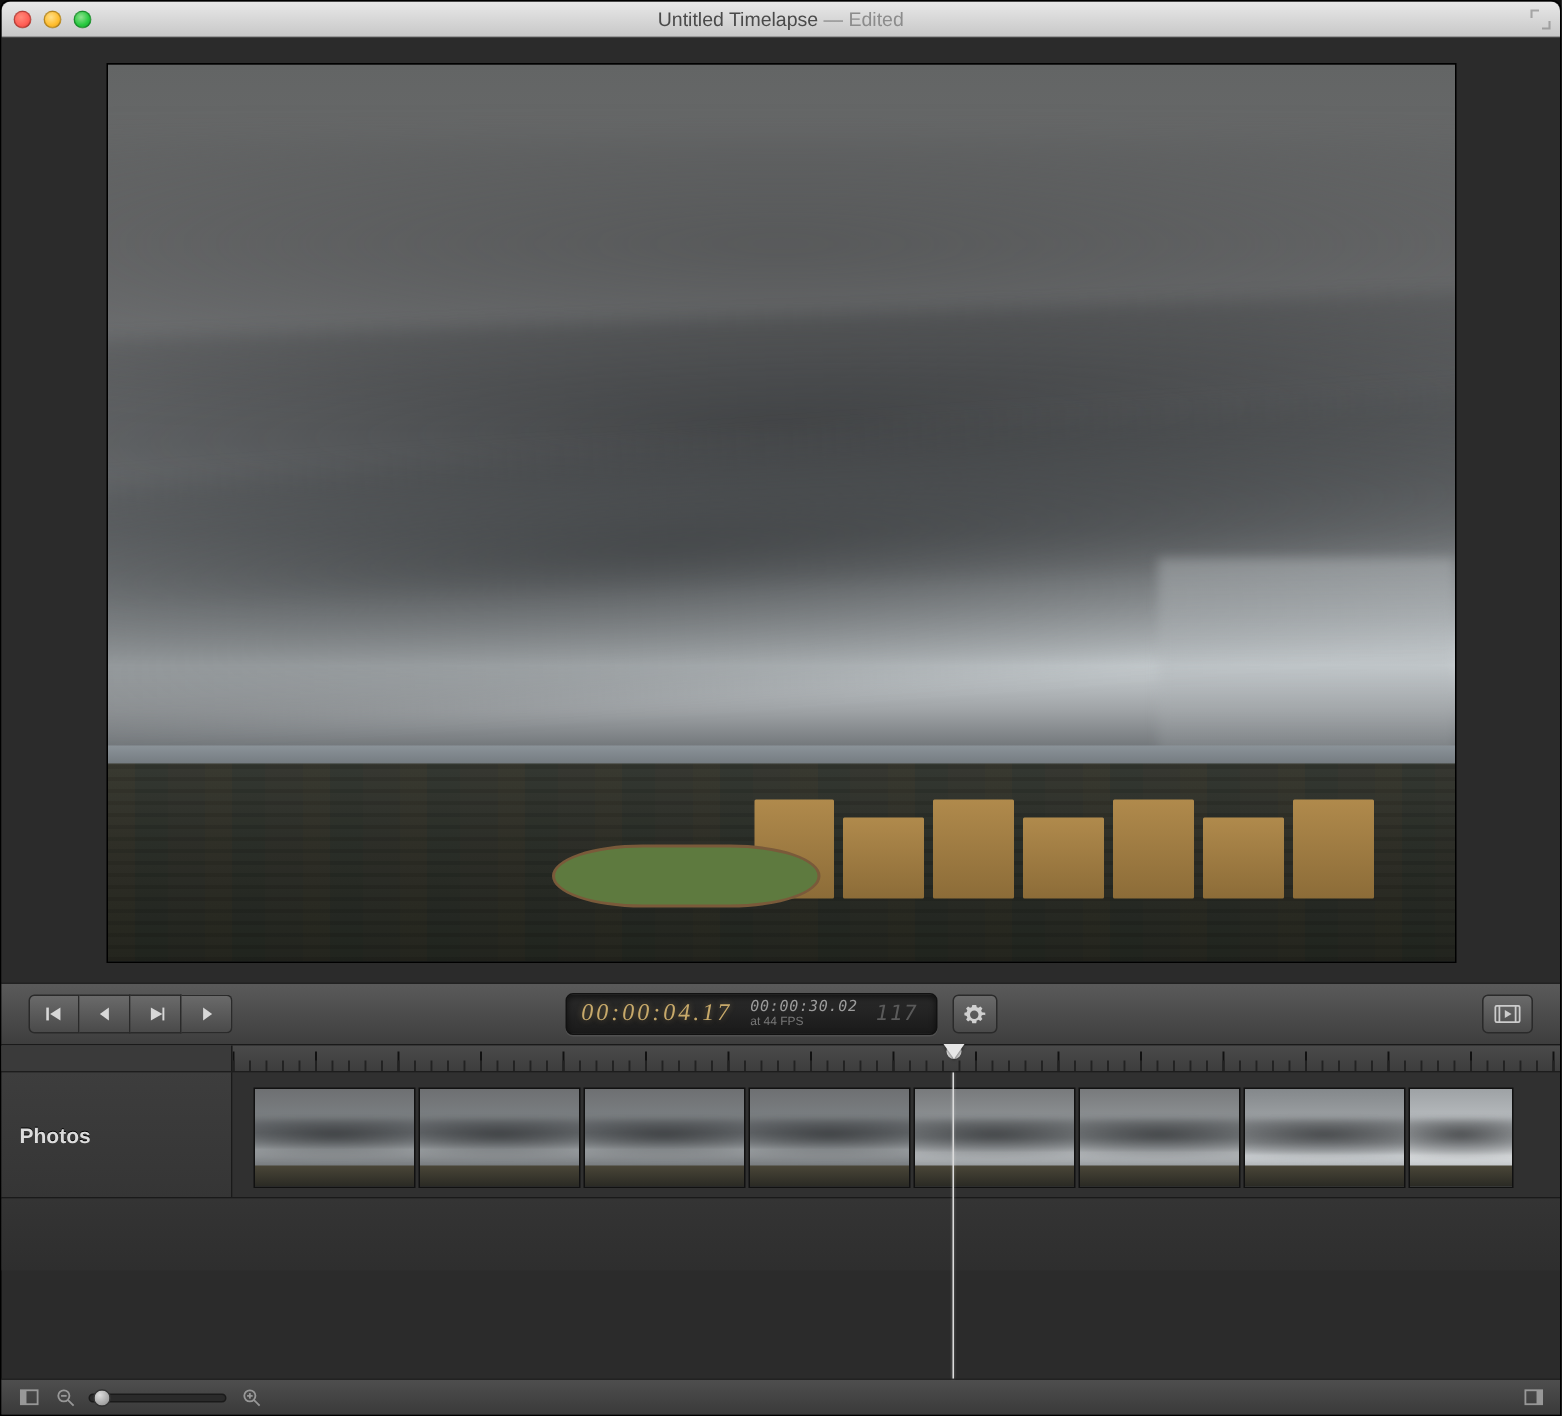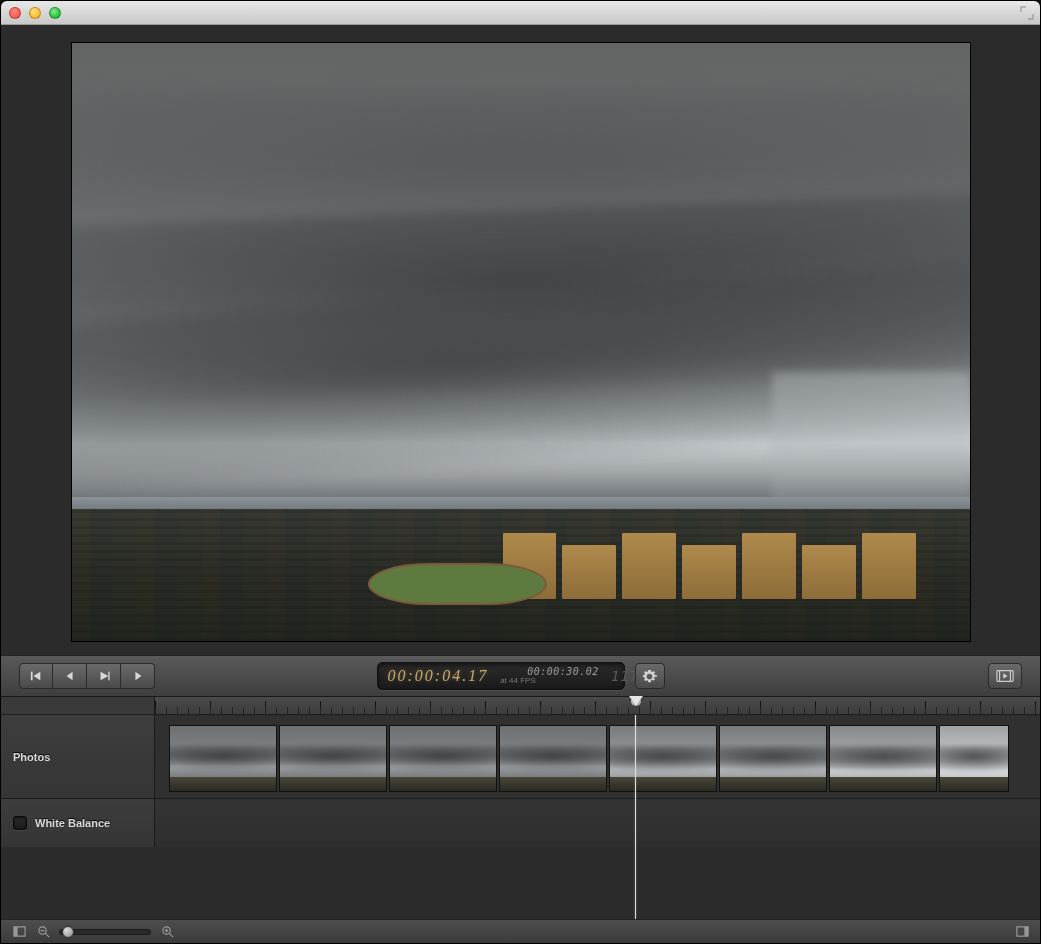--- a/index.html
+++ b/index.html
@@ -40,42 +40,42 @@
   .btn-group{display:flex;}
   .tbtn{width:34px;height:26px;background:linear-gradient(#6a6a6a,#4a4a4a);border:1px solid #2a2a2a;display:flex;align-items:center;justify-content:center;color:#ddd;cursor:pointer;}
   .tbtn:first-child{border-radius:4px 0 0 4px;}
   .tbtn:last-child{border-radius:0 4px 4px 0;}
   .tbtn + .tbtn{border-left:none;}
   .tbtn svg{width:12px;height:12px;fill:#d8d8d8;}
   .transport-center{position:absolute;left:50%;transform:translateX(-50%);display:flex;align-items:center;gap:10px;}
   .timecode{height:28px;width:248px;background:linear-gradient(#2b2b2b,#1a1a1a);border:1px solid #111;border-radius:5px;display:flex;align-items:center;padding:0 10px;gap:12px;box-shadow:inset 0 2px 4px rgba(0,0,0,.6),0 1px 0 rgba(255,255,255,.08);}
   .tc-main{font-family:Liberation Serif, serif;font-size:16px;letter-spacing:2px;color:#c7a96a;font-style:italic;text-shadow:0 0 4px rgba(199,169,106,.4);}
   .tc-side{display:flex;flex-direction:column;line-height:1;color:#8a8a8a;}
-  .tc-dur{font-family:monospace;font-size:10px;color:#9c9c9c;font-style:italic;letter-spacing:.5px;margin-left:27px;}
+  .tc-dur{font-family:monospace;font-size:10px;color:#9c9c9c;font-style:italic;letter-spacing:.5px;}
   .tc-fps{font-size:8px;color:#777;}
   .tc-frames{font-family:monospace;font-size:14px;color:#5a5a5a;font-style:italic;letter-spacing:1px;}
   .gear-btn{width:30px;height:26px;background:linear-gradient(#6a6a6a,#4a4a4a);border:1px solid #2a2a2a;border-radius:4px;display:flex;align-items:center;justify-content:center;cursor:pointer;}
   .gear-btn svg{width:15px;height:15px;fill:#d0d0d0;}
   .right-btns{margin-left:auto;}
   .export-btn{width:34px;height:26px;background:linear-gradient(#6a6a6a,#4a4a4a);border:1px solid #2a2a2a;border-radius:4px;display:flex;align-items:center;justify-content:center;cursor:pointer;}
   .export-btn svg{width:18px;height:14px;fill:none;stroke:#ccc;stroke-width:1.3;}
   
   .ruler{height:18px;background:linear-gradient(#4a4a4a,#3d3d3d);border-bottom:1px solid #1d1d1d;display:flex;position:relative;}
   .ruler-gutter{width:154px;flex-shrink:0;background:#3a3a3a;border-right:1px solid #1a1a1a;}
   .ruler-ticks{flex:1;position:relative;background-image:
      repeating-linear-gradient(90deg,#222 0 1px,transparent 1px 11px),
      repeating-linear-gradient(90deg,#111 0 1px,transparent 1px 55px);
      background-position:0 10px,0 4px;background-size:11px 8px,55px 14px;background-repeat:repeat-x;}
   .playhead{position:absolute;left:474px;top:-1px;width:14px;height:16px;z-index:5;pointer-events:none;}
   .playhead-marker{width:0;height:0;border-left:7px solid transparent;border-right:7px solid transparent;border-top:10px solid #e6e6e6;filter:drop-shadow(0 1px 1px rgba(0,0,0,.5));}
   .playhead-ball{position:absolute;top:0;left:2px;width:10px;height:10px;border-radius:50%;background:radial-gradient(circle at 35% 30%,#fff,#c8c8c8);}
   
   .tracks{flex:1;display:flex;flex-direction:column;min-height:0;position:relative;}
   .track{display:flex;border-bottom:1px solid #1a1a1a;}
-  .track-label{width:154px;flex-shrink:0;background:linear-gradient(#3d3d3d,#353535);border-right:1px solid #1a1a1a;display:flex;align-items:center;padding:0 12px;font-size:11px;color:#dcdcdc;font-weight:bold;text-shadow:0 -1px 0 #000;}
+  .track-label{width:154px;flex-shrink:0;background:linear-gradient(#3d3d3d,#353535);border-right:1px solid #1a1a1a;display:flex;align-items:center;padding:0 12px;font-size:14px;color:#dcdcdc;font-weight:bold;text-shadow:0 -1px 0 #000;}
   .track-content{flex:1;position:relative;background:#2c2c2c;overflow:hidden;}
   .track.photos{height:84px;}
   .track.effect{height:48px;}
   .track.photos .track-content{background:#303030;}
   .thumbs{position:absolute;left:14px;top:10px;bottom:6px;right:0;display:flex;gap:2px;}
   .thumb{width:108px;height:100%;position:relative;overflow:hidden;border:1px solid #111;flex-shrink:0;}
   .thumb .mini-sky{position:absolute;inset:0;background:linear-gradient(#6e7072 0%,#82878b 45%,#b4b9bc 62%,#8a8e91 72%,#3c4044 100%);}
   .thumb .mini-cloud{position:absolute;left:-10%;right:-10%;top:30%;height:40%;background:radial-gradient(140% 100% at 50% 40%,rgba(45,47,49,.8),transparent 70%);filter:blur(2px);}
   .thumb .mini-city{position:absolute;left:0;right:0;bottom:0;height:22%;background:linear-gradient(#4a4638,#2a2a24);}
   .thumb.l2 .mini-sky{background:linear-gradient(#787a7c,#9a9fa2 50%,#c4c8cb 65%,#55595c 100%);}
@@ -97,20 +97,23 @@
 <body>
 
 <div class="window">
 
   <div class="titlebar">
     <div class="traffic">
       <div class="dot close"></div>
       <div class="dot min"></div>
       <div class="dot max"></div>
     </div>
+    <div class="title-center">
+      <span>Untitled Timelapse</span><span class="edited"> — Edited</span>
+    </div>
     <div class="fullscreen-icon">
       <svg viewBox="0 0 14 14">
           <path d="M1 6V1h5M13 8v5H8" stroke="#777" stroke-width="1.4" fill="none"></path>
         </svg>
     </div>
   </div>
 
   <div class="preview-area">
     <div class="preview-frame">
       <div class="sky-base"></div>
@@ -245,24 +248,20 @@
               <div class="mini-sky"></div>
               <div class="mini-cloud"></div>
               <div class="mini-city"></div>
             </div>
         </div>
       </div>
     </div>
 
 
     <div class="track effect" style="border-bottom:none;">
-      <div class="track-label">
-        <div class="checkbox"></div>
-        <span>White Balance</span>
-      </div>
       <div class="track-content"></div>
     </div>
   </div>
 
   <div class="footer">
     <div class="icon-btn">
       <svg viewBox="0 0 14 14">
           <rect x="1" y="2" width="12" height="10" fill="none" stroke="#bcbcbc" stroke-width="1.3"></rect>
           <rect x="1" y="2" width="4" height="10"></rect>
         </svg>

